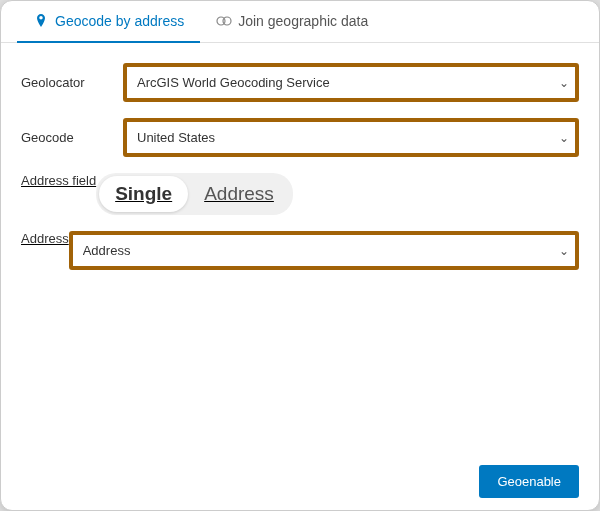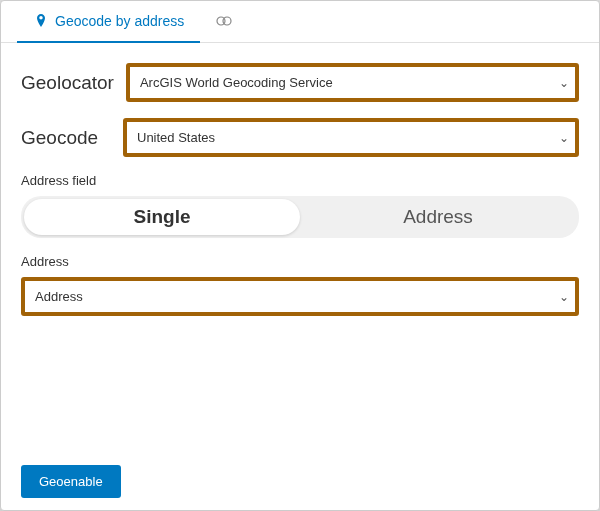--- a/index.html
+++ b/index.html
@@ -15,21 +15,21 @@
       justify-content: center;
       align-items: center;
       min-height: 100vh;
     }
 
     .dialog {
       width: 600px;
       height: 511px;
       background: #ffffff;
       border: 1px solid #cccccc;
-      border-radius: 4px;
+      border-radius: 12px;
       display: flex;
       flex-direction: column;
       overflow: hidden;
       box-shadow: 0 2px 8px rgba(0,0,0,0.15);
     }
 
     .tab-bar {
       display: flex;
       border-bottom: 1px solid #e0e0e0;
       padding: 0 16px;
@@ -62,21 +62,21 @@
       gap: 16px;
     }
 
     .field-row {
       display: flex;
       align-items: center;
       gap: 12px;
     }
 
     .field-label {
-      font-size: 19px;
+      font-size: 13px;
       color: #333;
       min-width: 90px;
     }
 
     .field-label-block {
       font-size: 13px;
       color: #333;
       margin-bottom: 8px;
     }
 
@@ -103,21 +103,22 @@
       right: 10px;
       top: 50%;
       transform: translateY(-50%);
       pointer-events: none;
       color: #555;
       font-size: 12px;
     }
 
     .address-field-section {
       display: flex;
-      flex-direction: column;
+      flex-direction: row;
+      text-decoration: underline;
     }
 
     .toggle-group {
       display: flex;
       background: #f0f0f0;
       border-radius: 20px;
       padding: 3px;
       gap: 0;
     }
 
@@ -136,21 +137,21 @@
 
     .toggle-btn.active {
       background: #ffffff;
       color: #333;
       font-weight: 600;
       box-shadow: 0 1px 3px rgba(0,0,0,0.15);
     }
 
     .footer {
       display: flex;
-      justify-content: flex-start;
+      justify-content: flex-end;
       padding: 12px 20px;
       border-top: none;
       margin-top: auto;
     }
 
     .geoenable-btn {
       background: #0079c1;
       color: #fff;
       border: none;
       border-radius: 3px;
@@ -182,20 +183,21 @@
       <svg class="pin-icon-svg" viewBox="0 0 16 16" fill="none" xmlns="http://www.w3.org/2000/svg">
         <path d="M8 1C5.79 1 4 2.79 4 5c0 3.25 4 9 4 9s4-5.75 4-9c0-2.21-1.79-4-4-4zm0 5.5A1.5 1.5 0 1 1 8 3a1.5 1.5 0 0 1 0 3.5z" fill="#0079c1"></path>
       </svg>
       <span>Geocode by address</span>
     </div>
     <div class="tab">
       <svg class="join-icon-svg" viewBox="0 0 16 16" fill="none" xmlns="http://www.w3.org/2000/svg">
         <circle cx="5" cy="8" r="4" stroke="#888" stroke-width="1.2" fill="none"></circle>
         <circle cx="11" cy="8" r="4" stroke="#888" stroke-width="1.2" fill="none"></circle>
       </svg>
+      <span>Join geographic data</span>
     </div>
   </div>
 
   <div class="content">
 
     <div class="field-row">
       <span class="field-label">Geolocator</span>
       <div class="select-wrapper">
         <select class="select-box">
           <option>ArcGIS World Geocoding Service</option>

